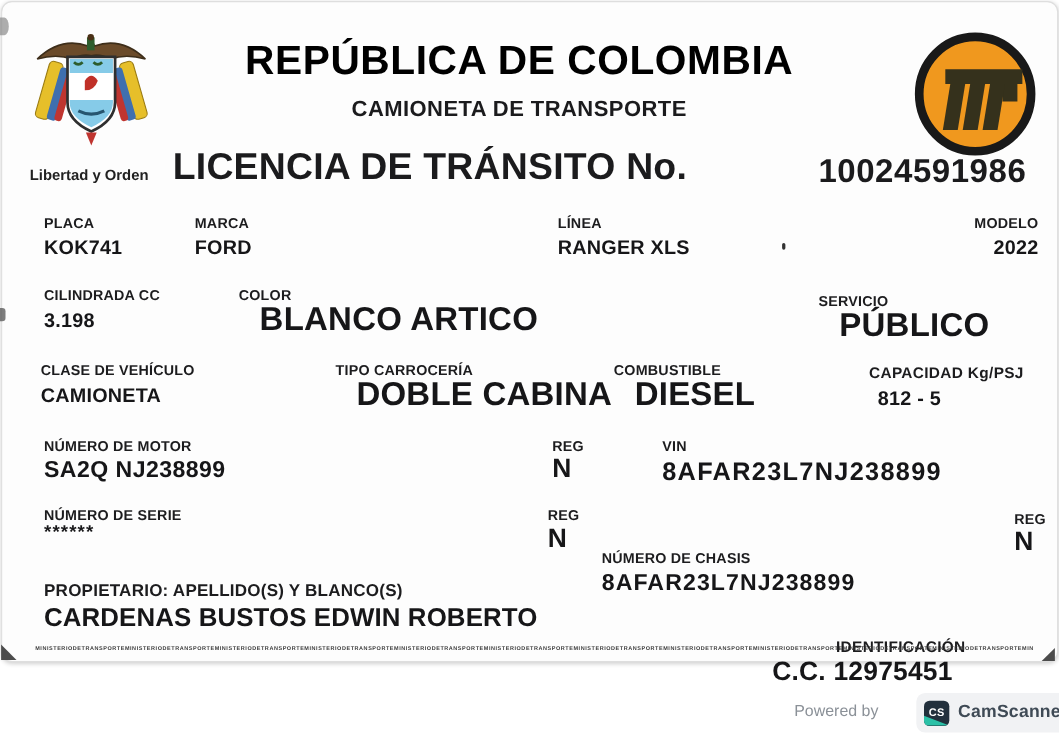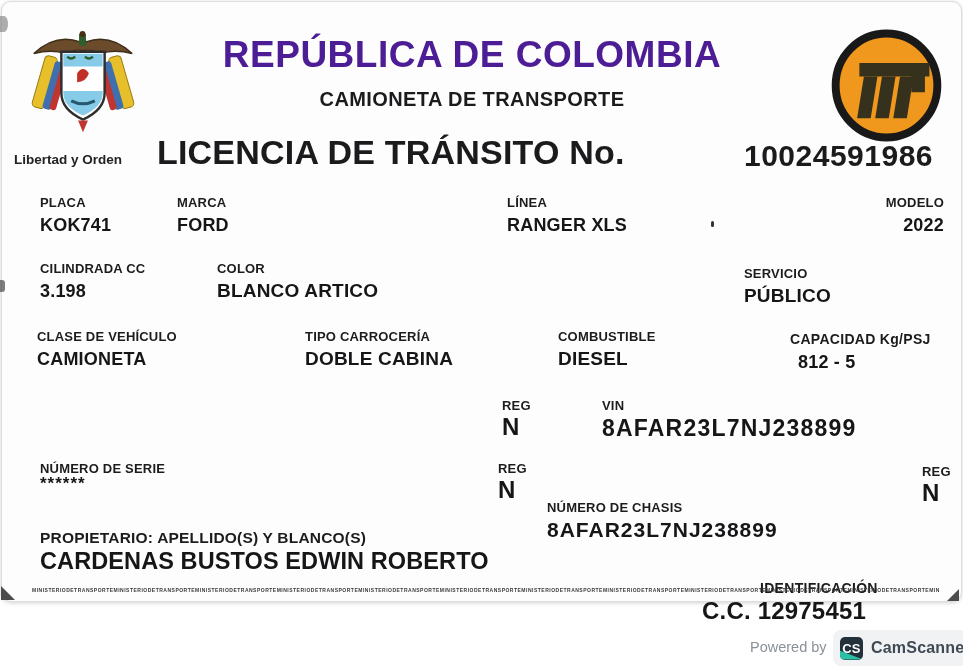--- a/index.html
+++ b/index.html
@@ -5,48 +5,48 @@
   html,body{margin:0;padding:0;background:#ffffff;}
   body{font-family:"Liberation Sans", sans-serif; -webkit-font-smoothing:antialiased;}
   #stage{position:relative;width:963px;height:671px;background:#ffffff;overflow:hidden;}
 
   
   .card{position:absolute;left:1px;top:1px;width:959px;height:599px;background:#fdfdfd;
         border:1px solid #dedede;border-radius:10px;box-shadow:0 1px 4px rgba(0,0,0,.18);}
 
   .abs{position:absolute;}
 
-  .country{font-size:37px;font-weight:700;letter-spacing:.5px;text-align:center;color:#4c1d95;}
+  .country{font-size:37px;font-weight:700;letter-spacing:.5px;text-align:center;color:#000000;}
   .ministry{font-size:20px;font-weight:700;letter-spacing:.4px;text-align:center;color:#1b1b1d;}
   .lic-label{font-size:34px;font-weight:700;color:#1b1b1d;letter-spacing:.2px;}
   .lic-number{font-size:30px;font-weight:700;color:#1b1b1d;letter-spacing:.5px;}
-  .motto{font-size:13.5px;font-weight:600;text-align:left;color:#222;}
+  .motto{font-size:13.5px;font-weight:600;text-align:center;color:#222;}
 
   .f-label{font-size:13px;font-weight:700;letter-spacing:.2px;color:#1c1c1e;line-height:14px;}
   .f-label-lg{font-size:15.5px;font-weight:700;letter-spacing:.2px;color:#1c1c1e;line-height:17px;}
   .f-label-md{font-size:14px;font-weight:700;letter-spacing:.3px;color:#1c1c1e;line-height:15px;}
   .f-value{font-size:18px;font-weight:700;color:#161618;margin-top:3px;letter-spacing:.2px;line-height:24px;}
-  .v-23{font-size:19px;}
+  .v-23{font-size:30px;margin-left:19px;}
   .v-21{font-size:21px;letter-spacing:.4px;}
   .v-vin{font-size:23px;letter-spacing:1.2px;}
   .v-n{font-size:24px;margin-top:2px;}
   .v-stars{font-size:17px;letter-spacing:1px;margin-top:0;line-height:16px;}
   .v-cc{font-size:24px;}
   .v-name{font-size:23.5px;letter-spacing:.1px;}
 
   .microprint{font-size:5px;font-weight:700;letter-spacing:.5px;color:#3a3a3a;
               white-space:nowrap;overflow:hidden;line-height:8px;}
 
   
   .powered{font-size:14.5px;color:#8b9198;}
   .cs-badge{display:flex;align-items:center;gap:8px;background:#f1f2f4;border-radius:8px;
             height:36px;padding:0 11px 0 7px;}
   .cs-icon{position:relative;width:23px;height:23px;border-radius:5px;background:#22303c;
            display:flex;align-items:center;justify-content:center;overflow:hidden;}
-  .cs-icon span{color:#fff;font-size:13px;font-weight:700;letter-spacing:.3px;position:relative;z-index:2;}
+  .cs-icon span{color:#fff;font-size:10px;font-weight:700;letter-spacing:.3px;position:relative;z-index:2;}
   .cs-icon::after{content:"";position:absolute;left:0;bottom:0;width:100%;height:100%;
                   background:#2cc1a7;clip-path:polygon(0 62%, 100% 100%, 0 100%);z-index:1;}
   .cs-brand{font-size:16px;font-weight:600;color:#3f4a55;letter-spacing:.2px;}
 
   
   .art{position:absolute;}
 </style>
 </head>
 <body>
 
@@ -136,20 +136,24 @@
     </div>
     <div class="abs" style="left:556px;top:328px;">
       <div class="f-label">COMBUSTIBLE</div>
       <div class="f-value v-23">DIESEL</div>
     </div>
     <div class="abs" style="left:788px;top:330px;">
       <div class="f-label f-label-md">CAPACIDAD Kg/PSJ</div>
       <div class="f-value" style="padding-left:8px;">812 - 5</div>
     </div>
 
+    <div class="abs" style="left:38px;top:397px;">
+      <div class="f-label">NÚMERO DE MOTOR</div>
+      <div class="f-value v-21">SA2Q NJ238899</div>
+    </div>
     <div class="abs" style="left:500px;top:397px;">
       <div class="f-label">REG</div>
       <div class="f-value v-n">N</div>
     </div>
     <div class="abs" style="left:600px;top:397px;">
       <div class="f-label">VIN</div>
       <div class="f-value v-vin">8AFAR23L7NJ238899</div>
     </div>
 
     <div class="abs" style="left:38px;top:460px;">
@@ -180,21 +184,21 @@
 
     <div class="abs microprint" style="left:30px;top:584px;width:908px;height:8px;">MINISTERIODETRANSPORTEMINISTERIODETRANSPORTEMINISTERIODETRANSPORTEMINISTERIODETRANSPORTEMINISTERIODETRANSPORTEMINISTERIODETRANSPORTEMINISTERIODETRANSPORTEMINISTERIODETRANSPORTEMINISTERIODETRANSPORTEMINISTERIODETRANSPORTEMINISTERIODETRANSPORTEMINISTERIODETRANSPORTEMINISTERIODETRANSPORTEMINISTERIODETRANSPORTEMINISTERIODETRANSPORTEMINISTERIODETRANSPORTEMINISTERIODETRANSPORTEMINISTERIODETRANSPORTEMINISTERIODETRANSPORTEMINISTERIODETRANSPORTE</div>
   </div>
 
   <div class="art" style="left:0;top:16px;width:8px;height:16px;background:#8a8a8a;border-radius:0 60% 60% 0;opacity:.7;"></div>
   <div class="art" style="left:0;top:280px;width:5px;height:12px;background:#5c5c5c;border-radius:0 3px 3px 0;opacity:.8;"></div>
   <div class="art" style="left:711px;top:221px;width:3px;height:6px;background:#333;border-radius:2px;"></div>
   <div class="art" style="left:1px;top:586px;width:0;height:0;border-left:14px solid #4c4c4c;border-top:14px solid transparent;"></div>
   <div class="art" style="left:947px;top:589px;width:0;height:0;border-right:12px solid #4c4c4c;border-top:12px solid transparent;"></div>
 
-  <div class="abs powered" style="left:722px;top:639px;margin-left:28px;">Powered by</div>
+  <div class="abs powered" style="left:722px;top:639px;">Powered by</div>
   <div class="abs cs-badge" style="left:833px;top:630px;">
     <div class="cs-icon">
       <span>CS</span>
     </div>
     <div class="cs-brand">CamScanner</div>
   </div>
 
 </div>
 
 </body></html>

